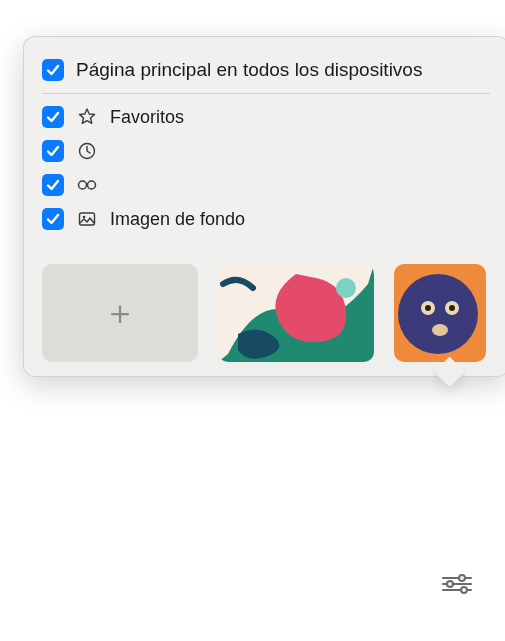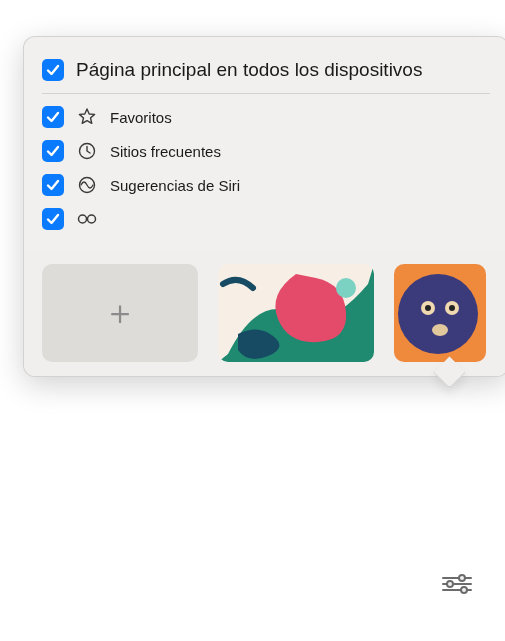--- a/index.html
+++ b/index.html
@@ -53,21 +53,21 @@
     .checkbox svg { display: block; }
     .row-icon {
       width: 22px;
       display: flex;
       align-items: center;
       justify-content: center;
       flex-shrink: 0;
     }
     .row-icon svg { display: block; }
     .label {
-      font-size: 15px;
+      font-size: 18px;
       color: #1a1a1a;
     }
     .thumbs {
       margin-top: 10px;
       padding: 14px 0 14px 18px;
       display: flex;
       gap: 20px;
       overflow: hidden;
       background: #f0efee;
       border-bottom-left-radius: 12px;
@@ -168,55 +168,55 @@
         <svg width="14" height="14" viewBox="0 0 14 14">
             <polyline points="2,7.5 5.5,11 12,3" fill="none" stroke="#fff" stroke-width="2.4" stroke-linecap="round" stroke-linejoin="round"></polyline>
           </svg>
       </span>
       <span class="row-icon">
         <svg width="20" height="20" viewBox="0 0 20 20">
             <circle cx="10" cy="10" r="7.5" fill="none" stroke="#3a3a3a" stroke-width="1.4"></circle>
             <polyline points="10,5.5 10,10 13,12" fill="none" stroke="#3a3a3a" stroke-width="1.4" stroke-linecap="round"></polyline>
           </svg>
       </span>
-      <span class="label">Sitios frecuentes</span>
-    </div>
-
-
-
-    <div class="row">
-      <span class="checkbox">
-        <svg width="14" height="14" viewBox="0 0 14 14">
-            <polyline points="2,7.5 5.5,11 12,3" fill="none" stroke="#fff" stroke-width="2.4" stroke-linecap="round" stroke-linejoin="round"></polyline>
-          </svg>
-      </span>
-      <span class="row-icon">
-        <svg width="20" height="20" viewBox="0 0 20 20">
-          <circle cx="10" cy="10" r="7.5" fill="none" stroke="#3a3a3a" stroke-width="1.4"></circle>
-          <path d="M4 10c2-4 4-4 6 0s4 4 6 0" fill="none" stroke="#3a3a3a" stroke-width="1.3" stroke-linecap="round"></path>
-        </svg>
-      </span>
-      <span class="label">Sugerencias de Siri</span>
-    </div>
+    </div>
+
+
+
 
     <div class="row">
       <span class="checkbox">
         <svg width="14" height="14" viewBox="0 0 14 14">
             <polyline points="2,7.5 5.5,11 12,3" fill="none" stroke="#fff" stroke-width="2.4" stroke-linecap="round" stroke-linejoin="round"></polyline>
           </svg>
       </span>
       <span class="row-icon">
         <svg width="22" height="20" viewBox="0 0 22 20">
           <circle cx="6.5" cy="10" r="4" fill="none" stroke="#3a3a3a" stroke-width="1.5"></circle>
           <circle cx="15.5" cy="10" r="4" fill="none" stroke="#3a3a3a" stroke-width="1.5"></circle>
           <line x1="10.5" y1="10" x2="11.5" y2="10" stroke="#3a3a3a" stroke-width="1.5"></line>
         </svg>
       </span>
     </div>
 
+    <div class="row">
+      <span class="checkbox">
+        <svg width="14" height="14" viewBox="0 0 14 14">
+            <polyline points="2,7.5 5.5,11 12,3" fill="none" stroke="#fff" stroke-width="2.4" stroke-linecap="round" stroke-linejoin="round"></polyline>
+          </svg>
+      </span>
+      <span class="row-icon">
+        <svg width="20" height="20" viewBox="0 0 20 20">
+          <rect x="2.5" y="4" width="15" height="12" rx="2" fill="none" stroke="#3a3a3a" stroke-width="1.4"></rect>
+          <circle cx="7" cy="8" r="1.3" fill="#3a3a3a"></circle>
+          <path d="M3 14l4-4 3 3 3-4 4 5" fill="none" stroke="#3a3a3a" stroke-width="1.4" stroke-linejoin="round"></path>
+        </svg>
+      </span>
+      <span class="label">Imagen de fondo</span>
+    </div>
 
   </div>
 
   <div class="thumbs">
     <div class="thumb add">
       <span class="plus">＋</span>
     </div>
     <div class="thumb bg">
       <svg viewBox="0 0 156 98" preserveAspectRatio="xMidYMid slice">
         <rect width="156" height="98" fill="#f7efe6"></rect>

